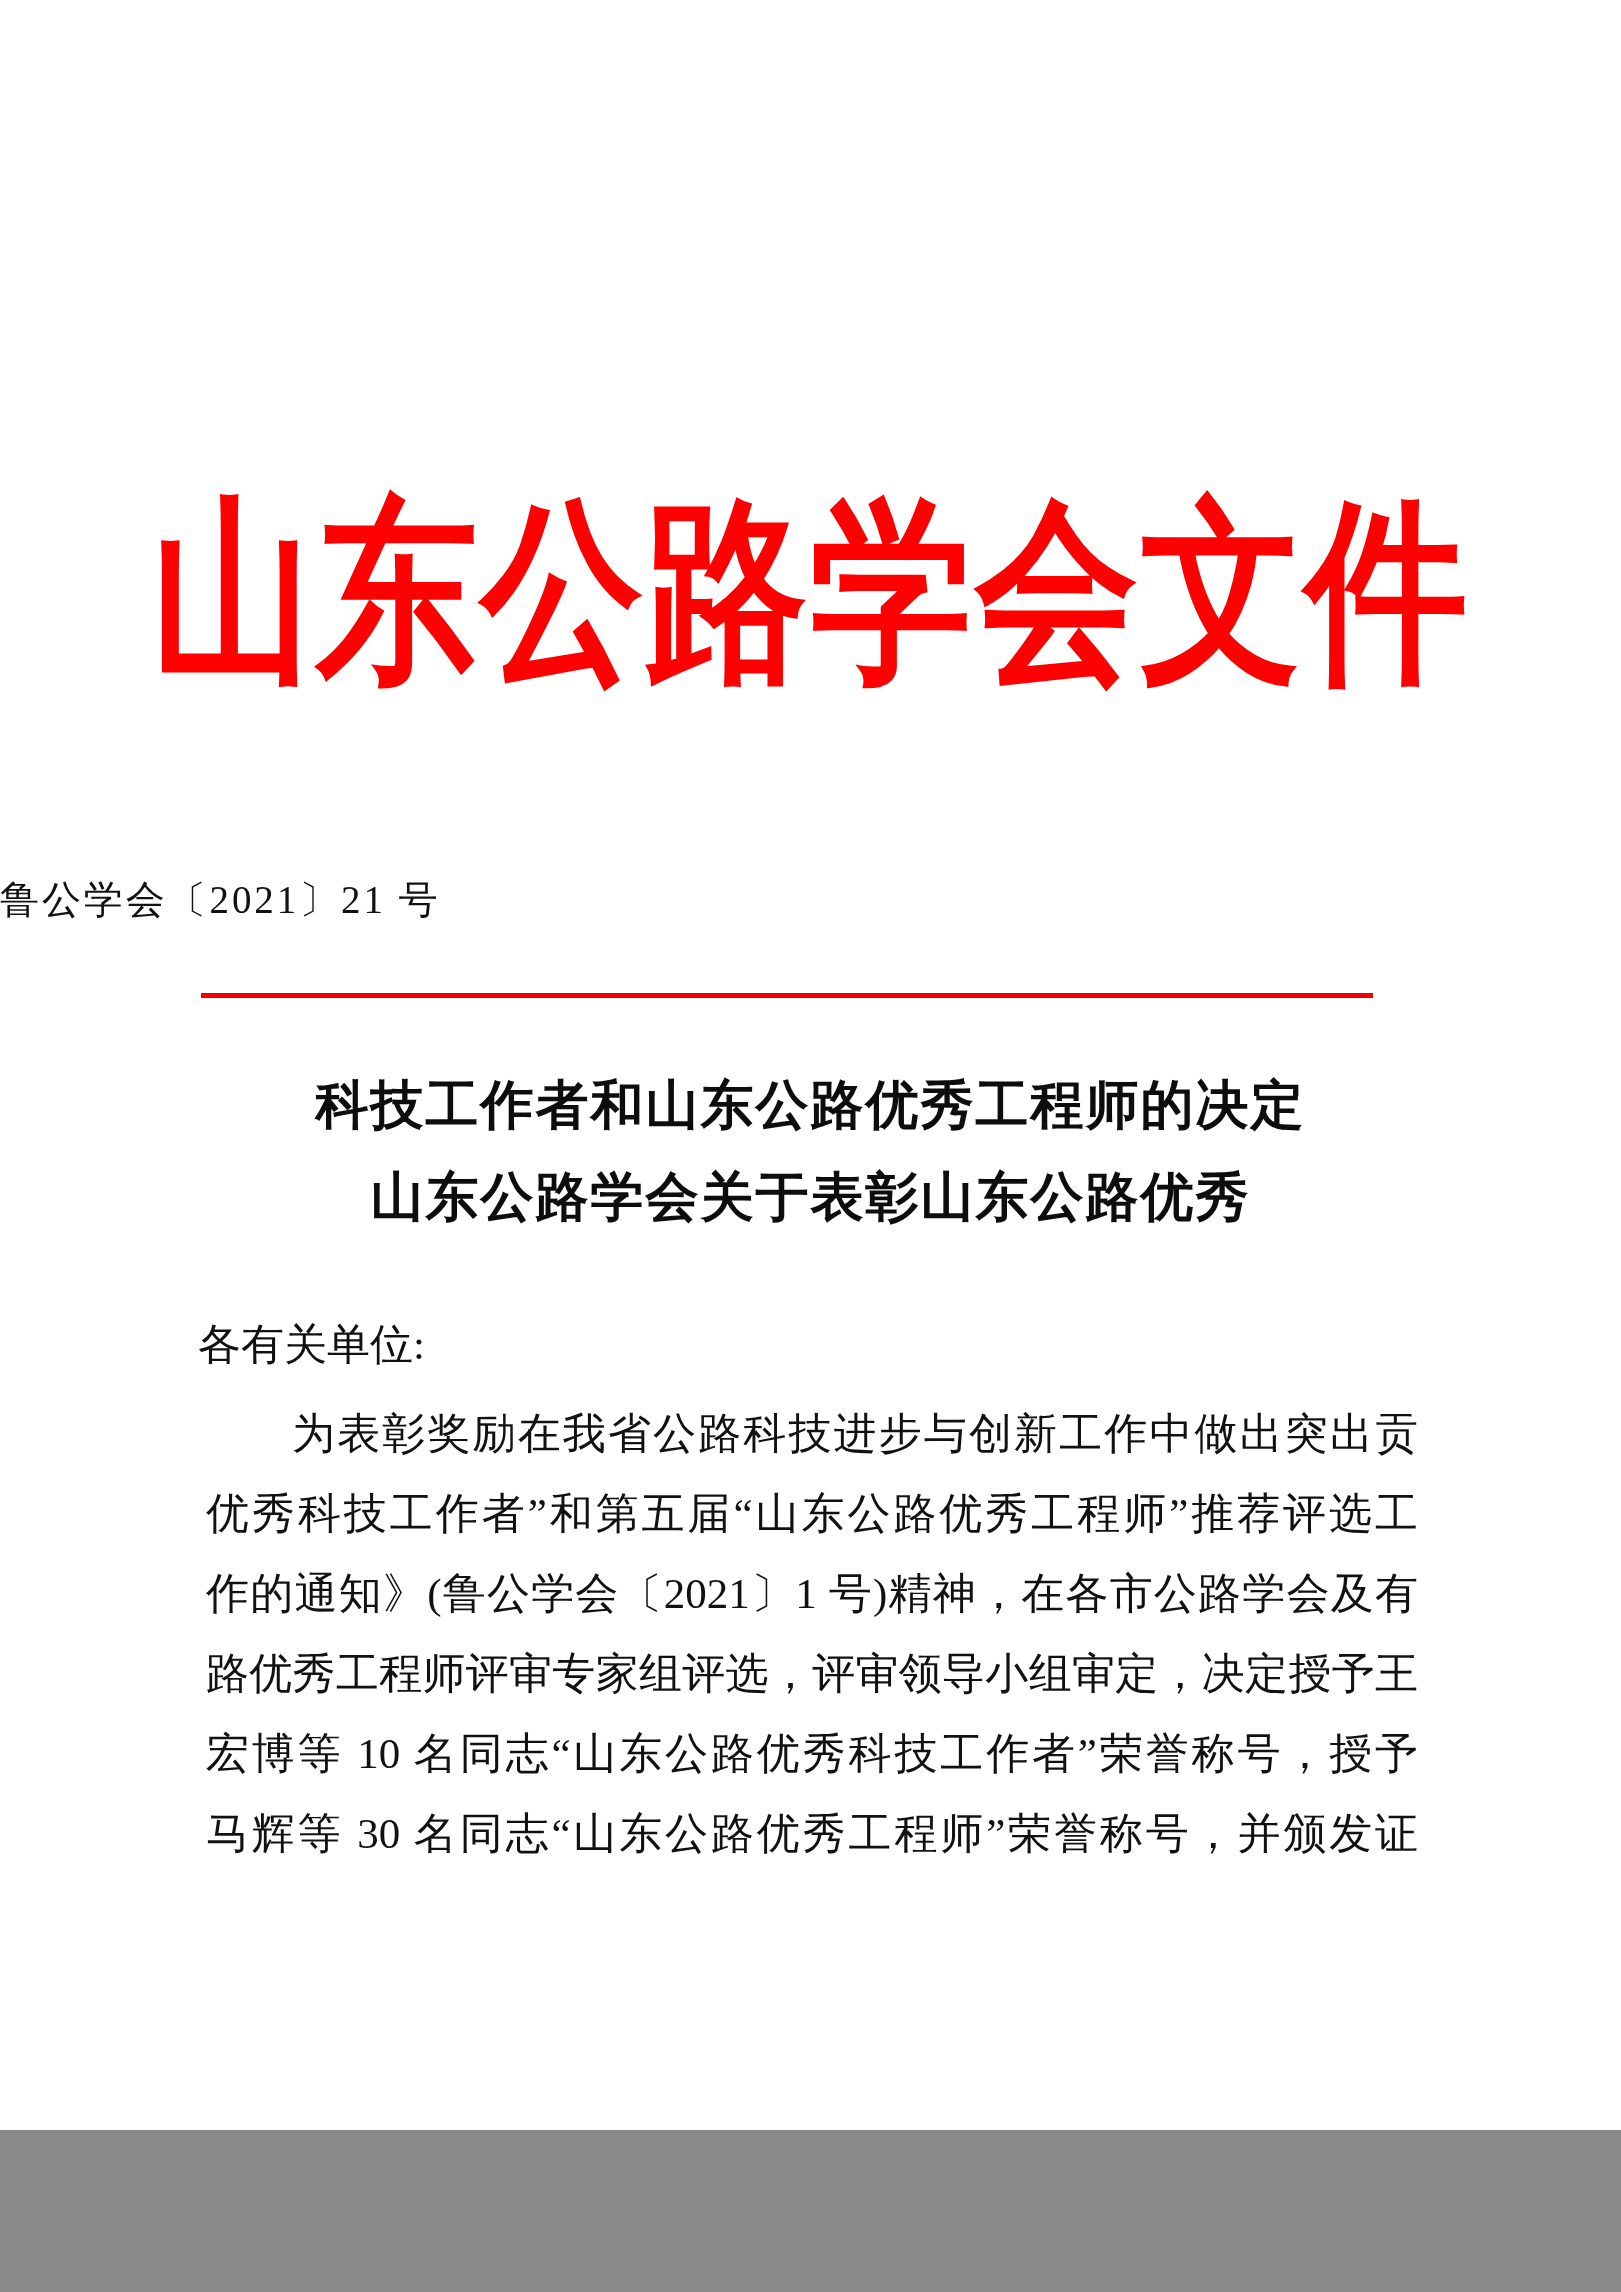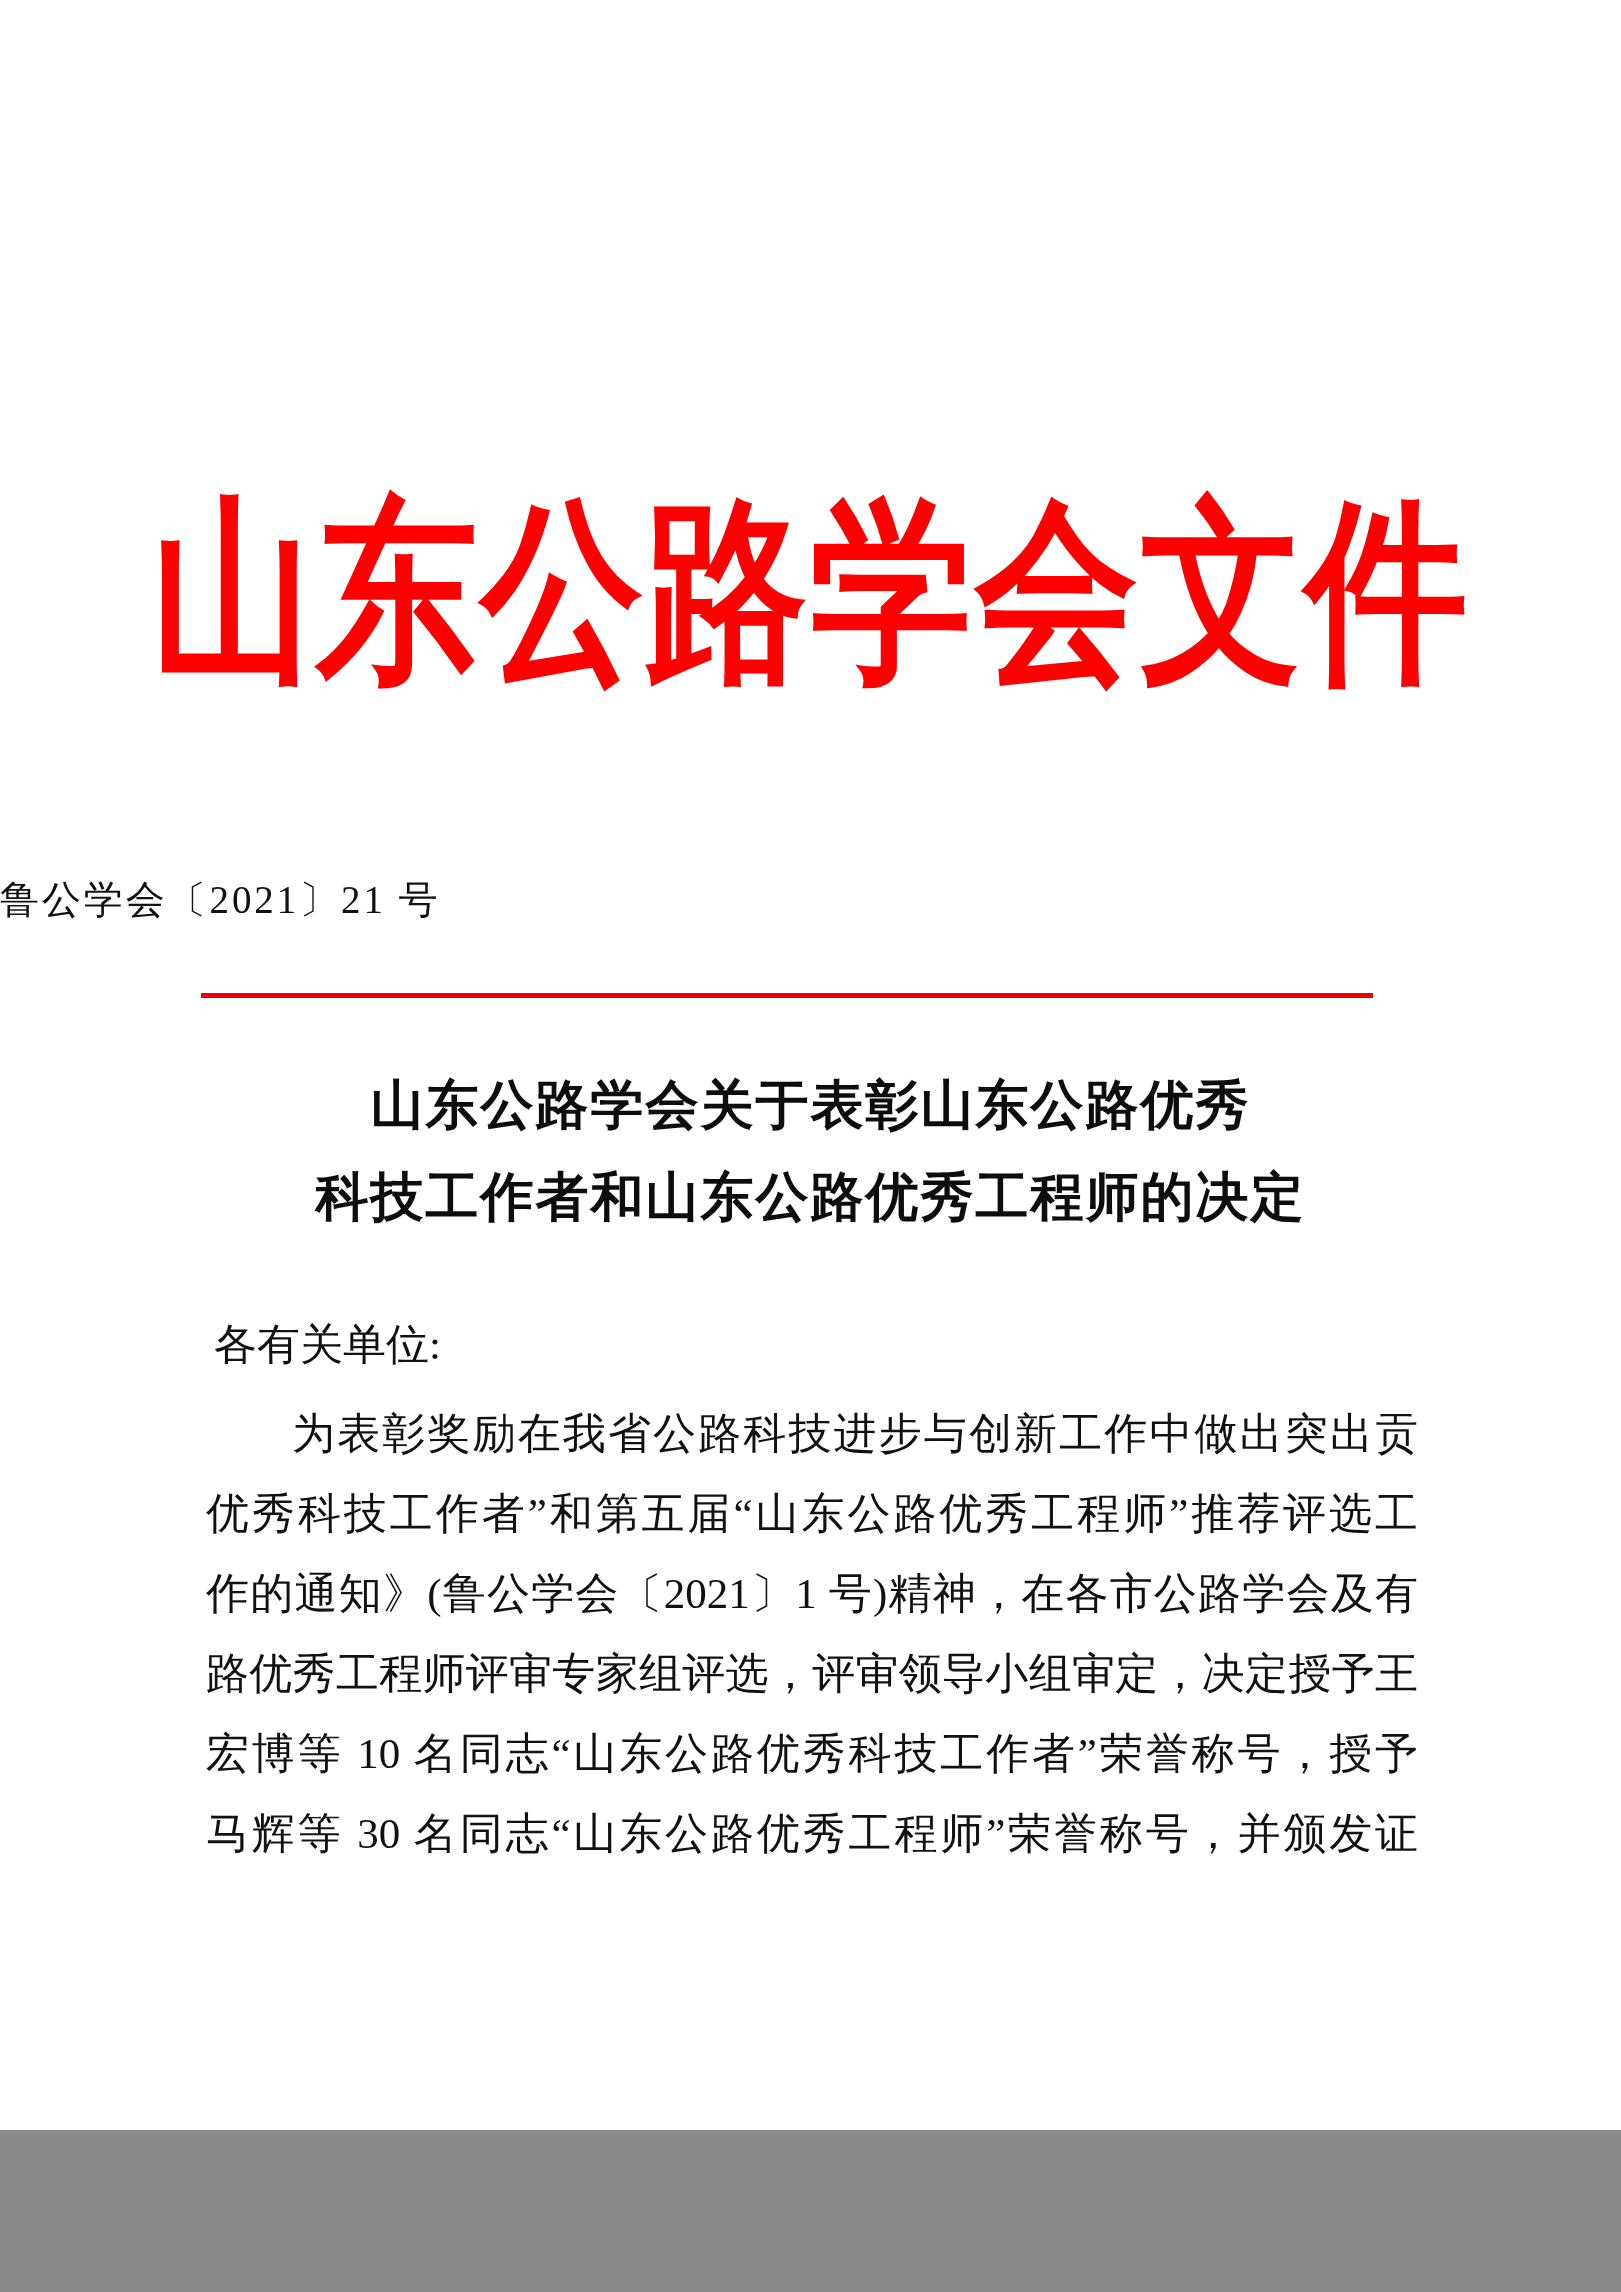--- a/index.html
+++ b/index.html
@@ -65,21 +65,21 @@
     line-height: 92px;
     font-weight: bold;
     letter-spacing: 2px;
     color: #0d0d0d;
     white-space: nowrap;
   }
   
   .salutation {
     position: absolute;
     top: 1315px;
-    left: 214px;
+    left: 198px;
     width: 1212px;
     font-size: 43px;
     line-height: 59px;
     color: #111;
     text-align: left;
     white-space: nowrap;
   }
   .body-text {
     position: absolute;
     top: 1394px;
@@ -116,22 +116,22 @@
 
 <div class="page">
 
   <div class="letterhead">山东公路学会文件</div>
 
   <div class="doc-number">鲁公学会〔2021〕21 号</div>
 
   <div class="red-rule"></div>
 
   <div class="doc-title">
+    <div>科技工作者和山东公路优秀工程师的决定</div>
     <div>山东公路学会关于表彰山东公路优秀</div>
-    <div>科技工作者和山东公路优秀工程师的决定</div>
   </div>
 
   <div class="salutation">各有关单位:</div>
 
   <div class="body-text">
     <div class="body-line indent">为表彰奖励在我省公路科技进步与创新工作中做出突出贡</div>
     <div class="body-line">优秀科技工作者”和第五届“山东公路优秀工程师”推荐评选工</div>
     <div class="body-line">作的通知》(鲁公学会〔2021〕1 号)精神，在各市公路学会及有</div>
     <div class="body-line">路优秀工程师评审专家组评选，评审领导小组审定，决定授予王</div>
     <div class="body-line">宏博等 10 名同志“山东公路优秀科技工作者”荣誉称号，授予</div>

